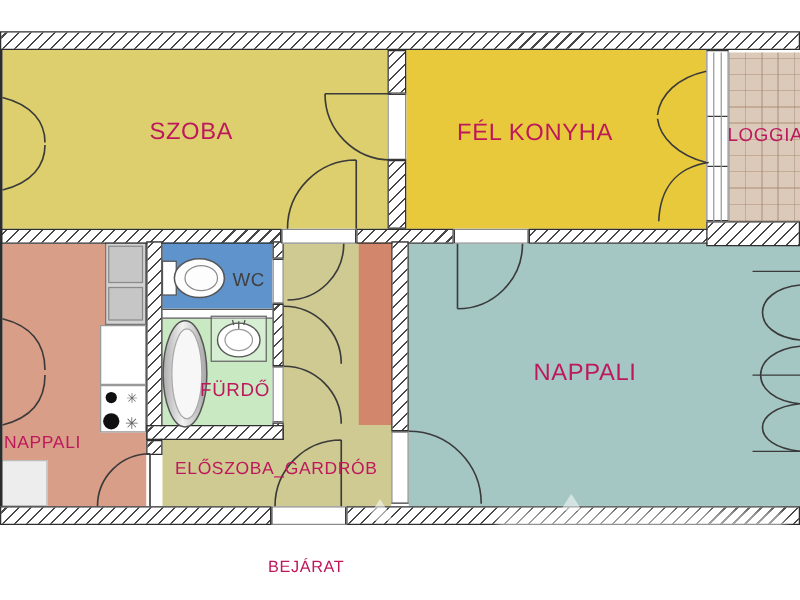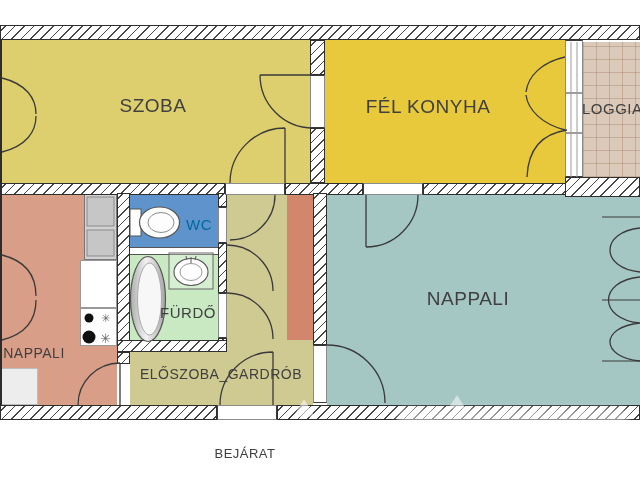--- a/index.html
+++ b/index.html
@@ -10,21 +10,21 @@
         background:repeating-linear-gradient(135deg,#ffffff 0 2.4px,#474747 2.4px 3.6px,#ffffff 3.6px 6.8px);
         border:1px solid #2f2f2f;}
   .open-h{position:absolute;box-sizing:border-box;background:#fff;
           border-top:1px solid #8a8a8a;border-bottom:1px solid #8a8a8a;
           border-left:1.4px solid #3a3a3a;border-right:1.4px solid #3a3a3a;}
   .open-v{position:absolute;box-sizing:border-box;background:#fff;
           border-left:1px solid #8a8a8a;border-right:1px solid #8a8a8a;
           border-top:1.4px solid #3a3a3a;border-bottom:1.4px solid #3a3a3a;}
   .leftwall{position:absolute;left:0;top:40px;width:3px;height:365px;border-left:2px solid #2c2c2c;}
   .furn{position:absolute;box-sizing:border-box;}
-  .rlabel{position:absolute;transform:translate(-50%,-50%);color:#404040;white-space:nowrap;
+  .rlabel{position:absolute;transform:translate(-50%,-50%);color:#be185d;white-space:nowrap;
           letter-spacing:0.5px;}
   .big{font-size:19px;}
   .mid{font-size:15px;}
   .small{font-size:14px;}
   .tiny{font-size:13px;}
   #loggia-room{background-image:
       repeating-linear-gradient(0deg, rgba(160,128,100,0.40) 0 1px, transparent 1px 13px),
       repeating-linear-gradient(90deg, rgba(160,128,100,0.40) 0 1px, transparent 1px 13px);}
   #svg-overlay{position:absolute;left:0;top:0;z-index:6;}
   .wm{position:absolute;z-index:9;pointer-events:none;}
@@ -144,21 +144,21 @@
     <g fill="#c6c6c6" stroke="#8a8a8a" stroke-width="1">
       <rect x="87" y="197" width="27" height="29"></rect>
       <rect x="87" y="230" width="27" height="26"></rect>
     </g>
   </svg>
 
   <div class="rlabel big z7" style="left:153px;top:106px;">SZOBA</div>
   <div class="rlabel big z7" style="left:428px;top:107px;">FÉL KONYHA</div>
   <div class="rlabel mid z7" style="left:582px;top:108px;transform:translateY(-50%);">LOGGIA</div>
   <div class="rlabel small z7" style="left:34px;top:353px;">NAPPALI</div>
-  <div class="rlabel mid z7" style="left:199px;top:224px;color:#0369a1;">WC</div>
+  <div class="rlabel mid z7" style="left:199px;top:224px;color:#404040;">WC</div>
   <div class="rlabel mid z7" style="left:188px;top:312px;">FÜRDŐ</div>
   <div class="rlabel small z7" style="left:221px;top:374px;">ELŐSZOBA_GARDRÓB</div>
   <div class="rlabel big z7" style="left:468px;top:299px;">NAPPALI</div>
   <div class="rlabel tiny z7" style="left:245px;top:453px;">BEJÁRAT</div>
 
   <div class="wm" id="wm-bar"></div>
   <div class="wm" id="wm-tri1"></div>
   <div class="wm" id="wm-tri2"></div>
 
 </div>

